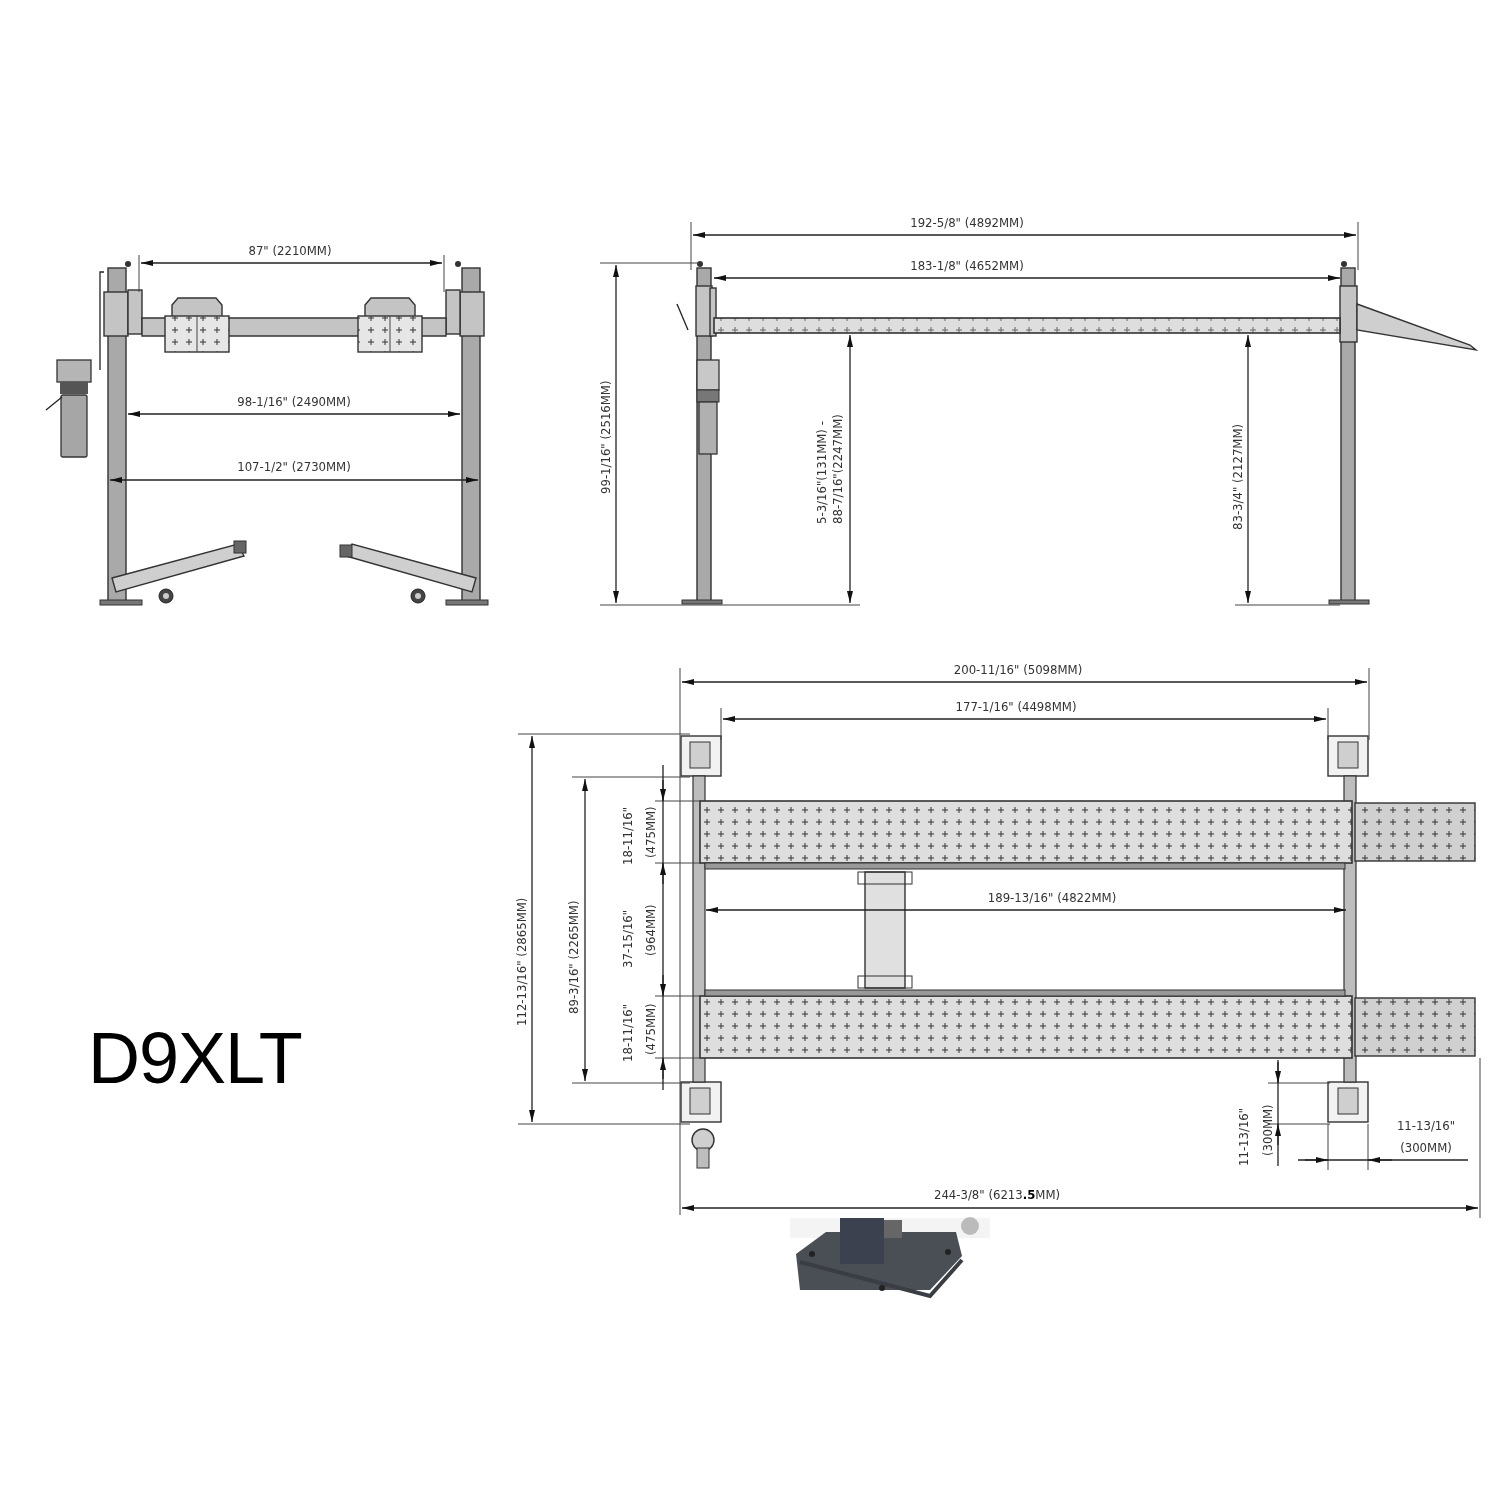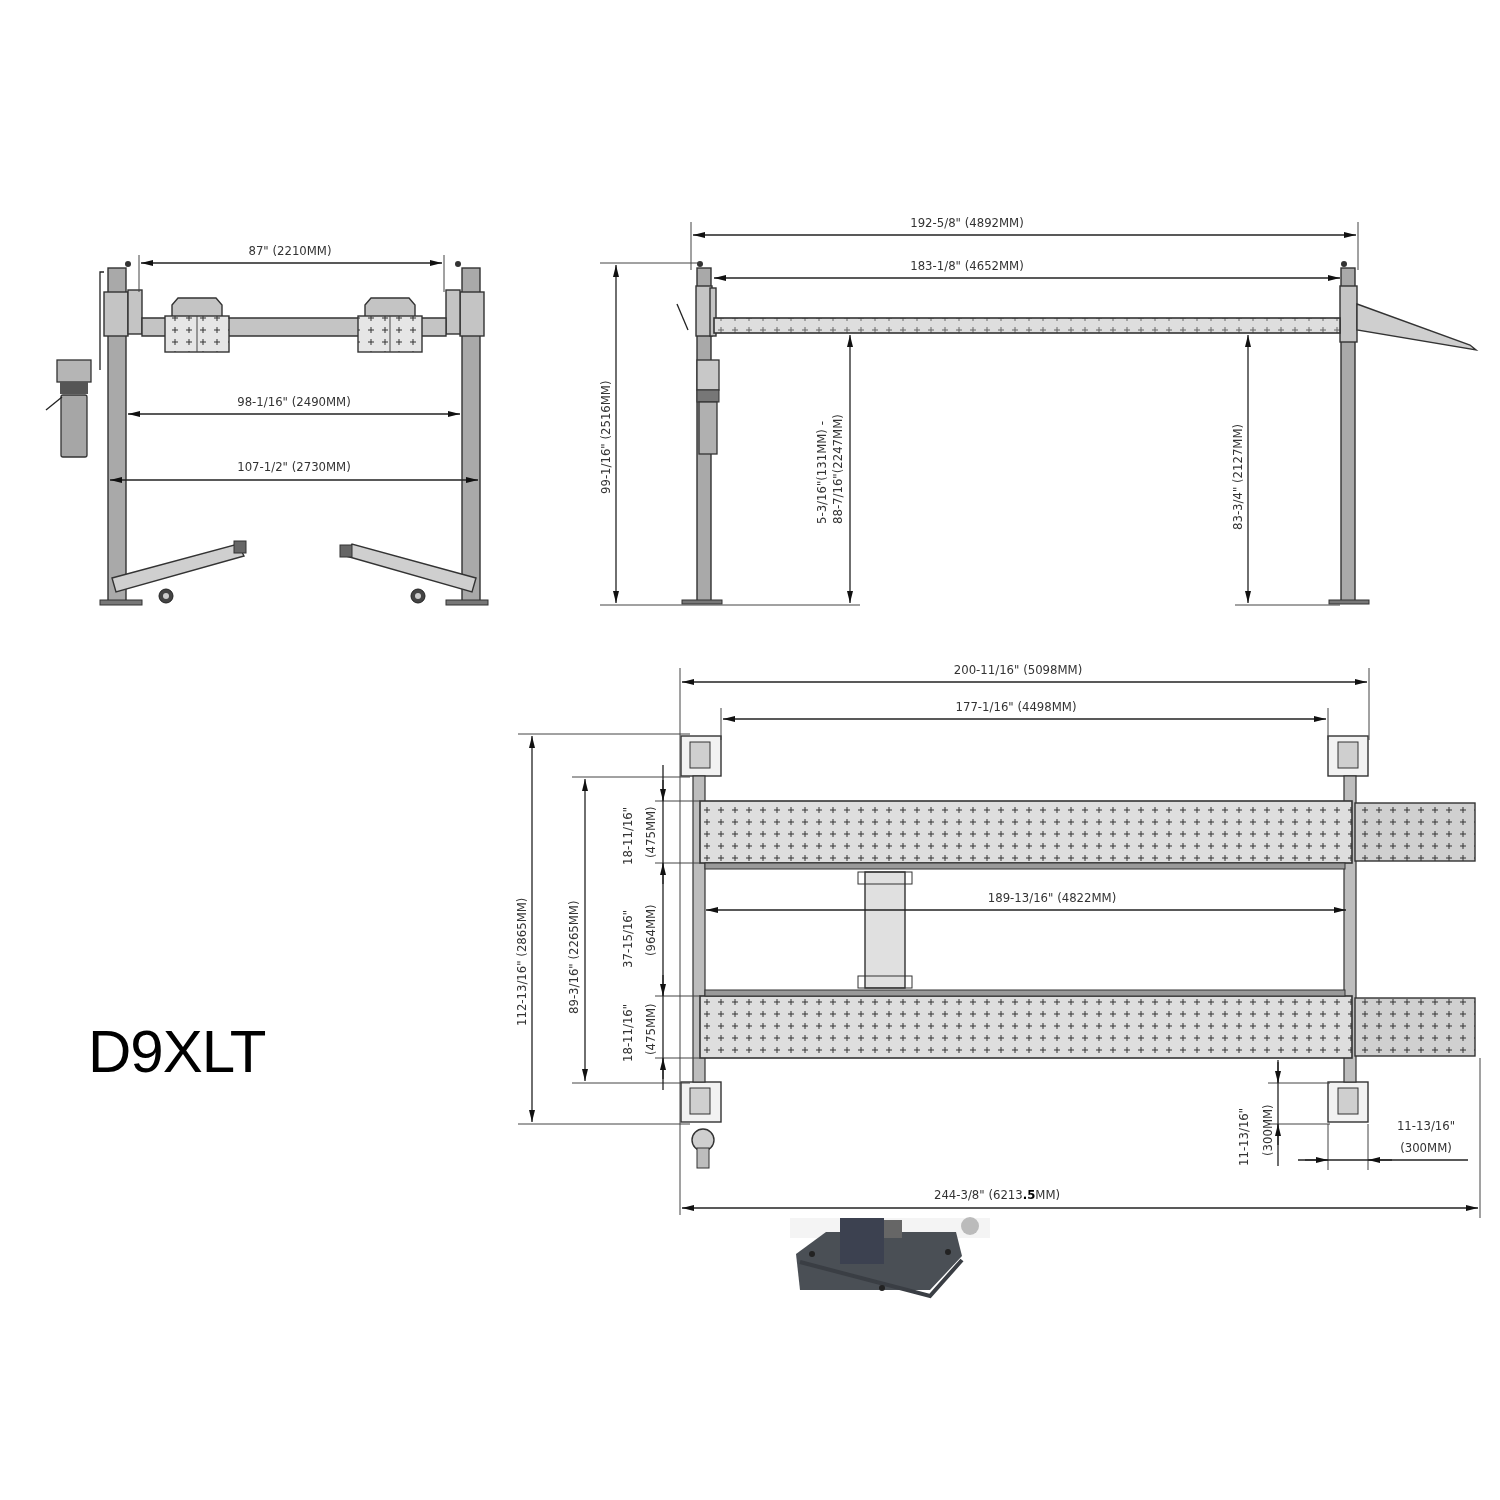--- a/index.html
+++ b/index.html
@@ -1,20 +1,20 @@
 <!DOCTYPE html>
 <html><head>
 <meta charset="utf-8">
 <style>
   html,body{margin:0;padding:0;background:#ffffff;}
   #stage{position:relative;width:1500px;height:1500px;background:#fff;overflow:hidden;font-family:"Liberation Sans Narrow","Liberation Sans",sans-serif;}
   svg{position:absolute;left:0;top:0;}
   .dim{font-family:"DejaVu Sans Condensed","DejaVu Sans",sans-serif;font-size:13px;fill:#333;}
   .dimv{font-family:"DejaVu Sans Condensed","DejaVu Sans",sans-serif;font-size:13px;fill:#333;}
-  .model{position:absolute;left:88px;top:1022px;font-family:"Liberation Sans",sans-serif;font-size:60px;color:#000;letter-spacing:-1px;line-height:1;}
+  .model{position:absolute;left:88px;top:1022px;font-family:"Liberation Sans",sans-serif;font-size:72px;color:#000;letter-spacing:-1px;line-height:1;}
   .ln{stroke:#222;stroke-width:1.3;fill:none;}
   .thin{stroke:#444;stroke-width:1;fill:none;}
   .post{fill:#a9a9a9;stroke:#333;stroke-width:1.4;}
   .metal{fill:#c4c4c4;stroke:#333;stroke-width:1.4;}
   .deck{fill:#dedede;stroke:#333;stroke-width:1.6;}
   .ramp{fill:#cfcfcf;stroke:#333;stroke-width:1.4;}
 </style>
 </head>
 <body>
 

